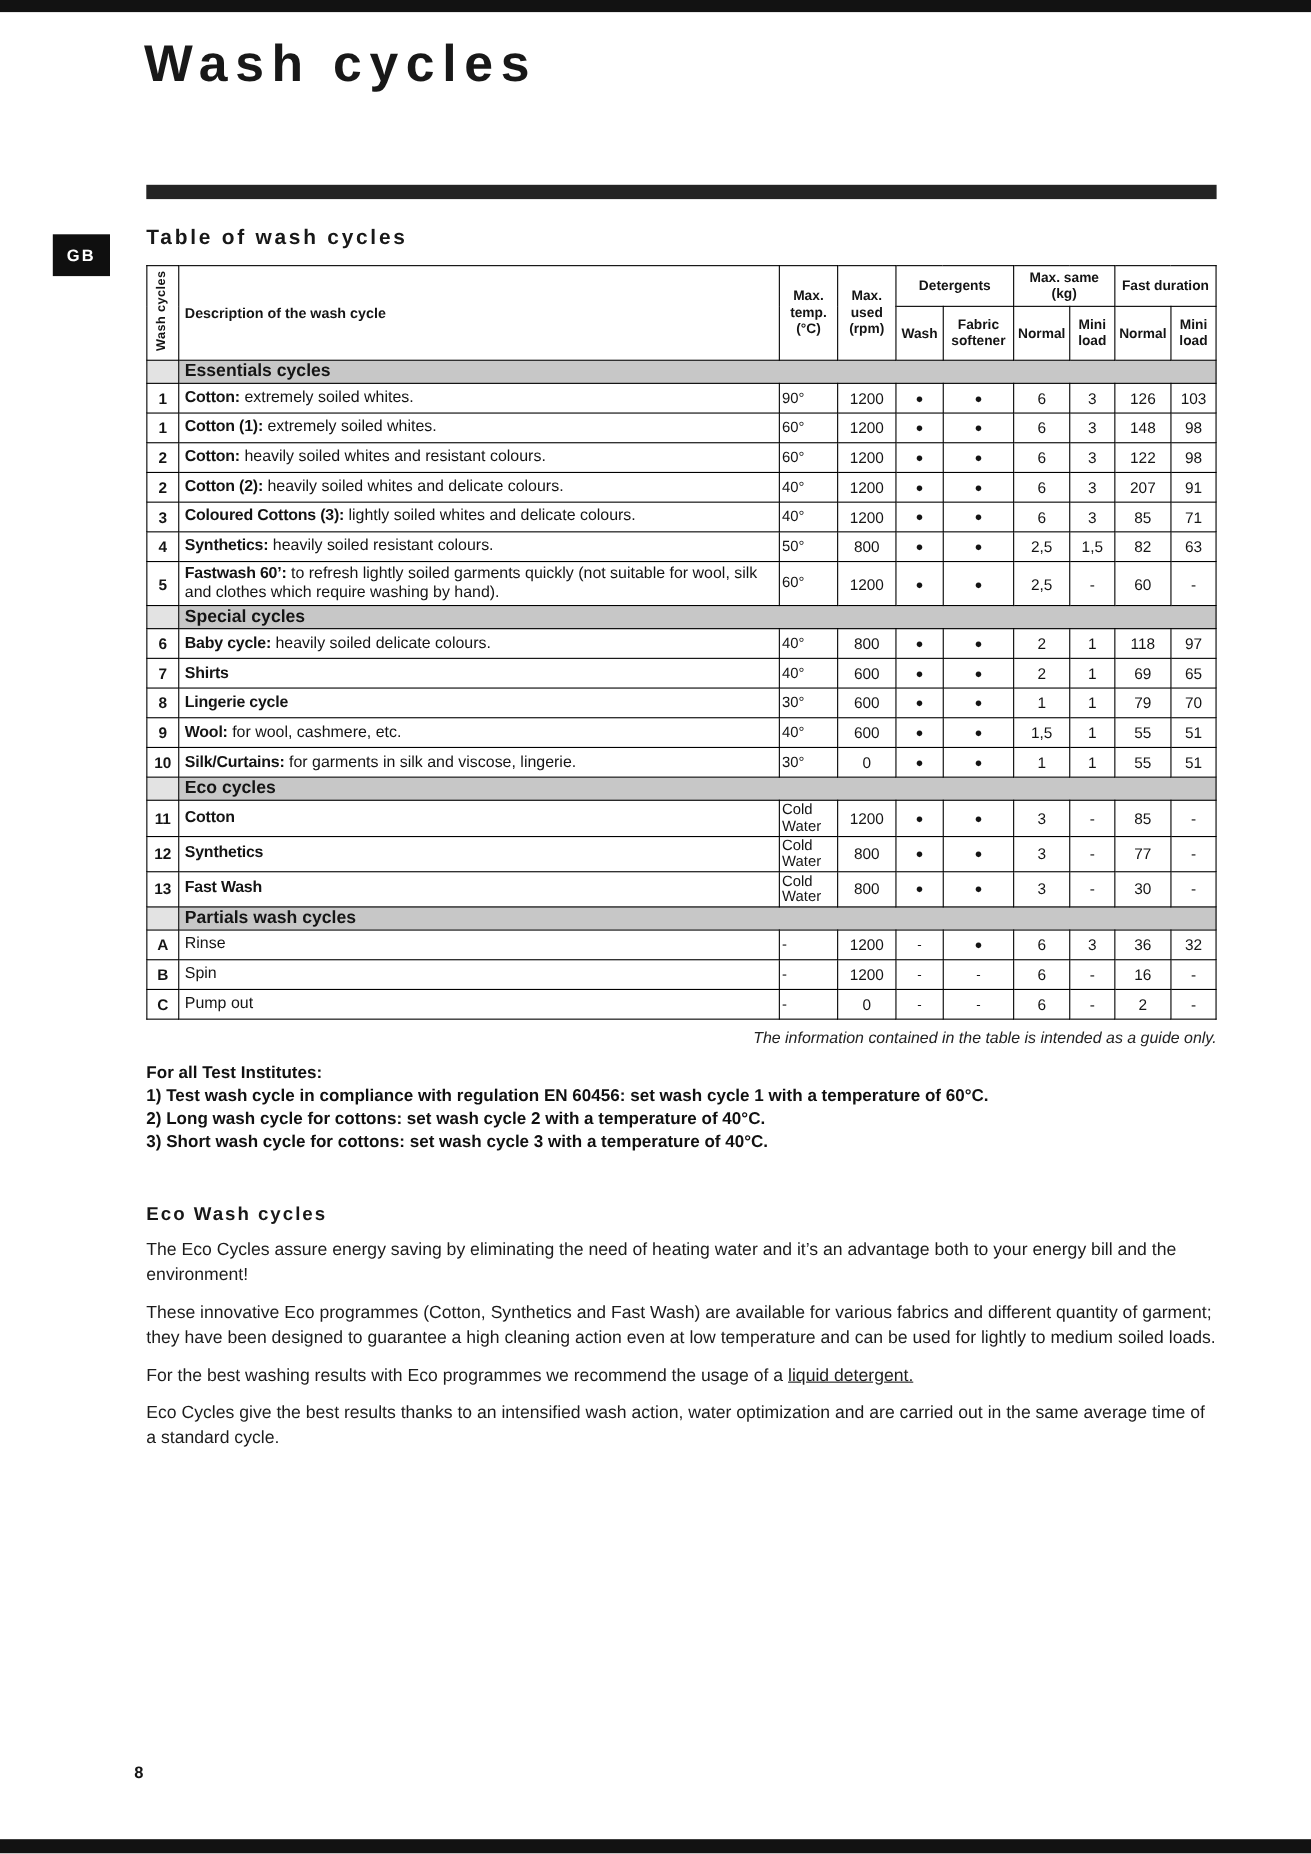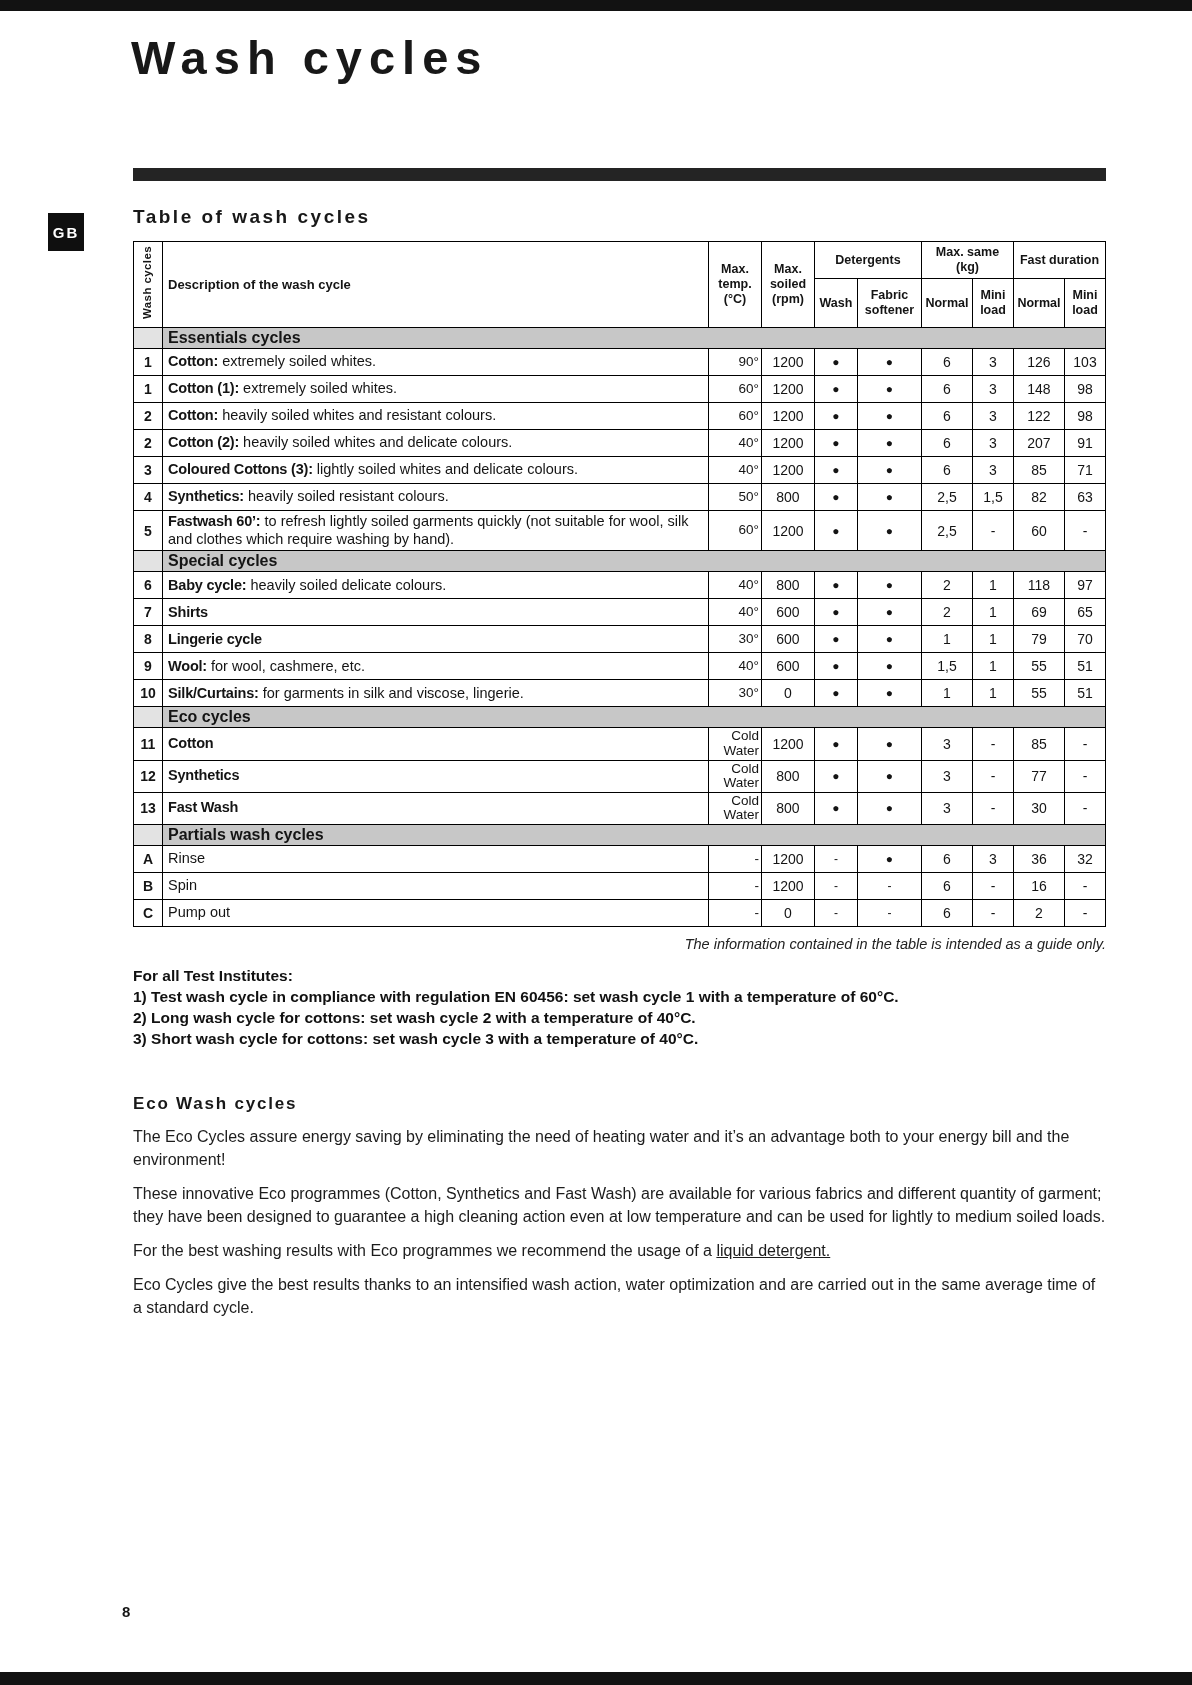--- a/index.html
+++ b/index.html
@@ -6,42 +6,42 @@
   html,body { background:#ffffff; }
   body {
     width:1192px; height:1685px; position:relative; overflow:hidden;
     font-family:"Liberation Sans","DejaVu Sans",sans-serif; color:#141414;
   }
   .top-bar { position:absolute; top:0; left:0; width:100%; height:11px; background:#121212; }
   .bottom-bar { position:absolute; bottom:0; left:0; width:100%; height:13px; background:#121212; }
   .page-title { position:absolute; left:131px; top:30px; font-size:47px; font-weight:bold; letter-spacing:7px; color:#181818; }
   .title-rule { position:absolute; left:133px; top:168px; width:973px; height:13px; background:#242424; }
   .gb-badge {
-    position:absolute; left:48px; top:213px; width:36px; height:38px; background:#0f0f0f;
+    position:absolute; left:48px; top:213px; width:52px; height:38px; background:#0f0f0f;
     color:#ffffff; display:flex; align-items:center; justify-content:center;
     font-size:15px; font-weight:bold; letter-spacing:2px;
   }
   .content { position:absolute; left:133px; top:206px; width:973px; }
   .section-title { font-size:19px; font-weight:bold; letter-spacing:2.5px; color:#181818; }
 
   table { width:100%; border-collapse:collapse; table-layout:fixed; margin-top:13px; }
   th, td { border:1px solid #000; }
   thead th { font-weight:bold; font-size:12.5px; text-align:center; vertical-align:middle; padding:2px 1px; line-height:1.18; background:#fff; }
   tr.h-top > th { height:37px; }
   tr.h-sub > th { height:49px; }
   .th-desc { text-align:left !important; padding-left:5px !important; font-size:13px !important; }
   .vert { writing-mode:vertical-rl; transform:rotate(180deg); font-size:11.5px; font-weight:bold; letter-spacing:.4px; white-space:nowrap; }
 
   tbody td { font-size:14px; vertical-align:middle; padding:1px 2px; }
   .data-row td { height:27px; }
   .c-num { text-align:center; font-weight:bold; }
   .c-desc { padding:2px 5px; font-size:14.5px; line-height:1.22; }
   .c-desc b { letter-spacing:-0.2px; }
   .c-val { text-align:center; }
-  .c-temp { text-align:right; font-size:13.5px; line-height:1.08; }
+  .c-temp { text-align:left; font-size:13.5px; line-height:1.08; }
   .c-dot { text-align:center; font-size:12px; }
   .section-row td { height:18px; }
   .sec-first { background:#e3e3e3; }
   .sec-label { background:#c7c7c7; font-size:16px; font-weight:bold; padding-left:5px; }
 
   .table-footnote { text-align:right; font-style:italic; font-size:14.5px; margin-top:9px; color:#222; }
   .notes { margin-top:14px; font-weight:bold; font-size:15.5px; line-height:1.35; color:#111; }
   .eco-heading { margin-top:44px; font-size:17px; font-weight:bold; letter-spacing:1.8px; color:#181818; }
   .eco-text p { margin-top:11px; font-size:16px; line-height:1.44; color:#1c1c1c; }
   .italic { font-style:italic; }
@@ -72,21 +72,21 @@
         <col style="width:51px">
         <col style="width:41px">
         <col style="width:51px">
         <col style="width:41px">
     </colgroup>
     <thead>
       <tr class="h-top">
         <th rowspan="2"><span class="vert">Wash cycles</span></th>
         <th rowspan="2" class="th-desc">Description of the wash cycle</th>
         <th rowspan="2">Max. temp. (°C)</th>
-        <th rowspan="2">Max. soiled (rpm)</th>
+        <th rowspan="2">Max. used (rpm)</th>
         <th colspan="2">Detergents</th>
         <th colspan="2">Max. same (kg)</th>
         <th colspan="2">Fast duration</th>
       </tr>
       <tr class="h-sub">
         <th>Wash</th>
         <th>Fabric softener</th>
         <th>Normal</th>
         <th>Mini load</th>
         <th>Normal</th>

